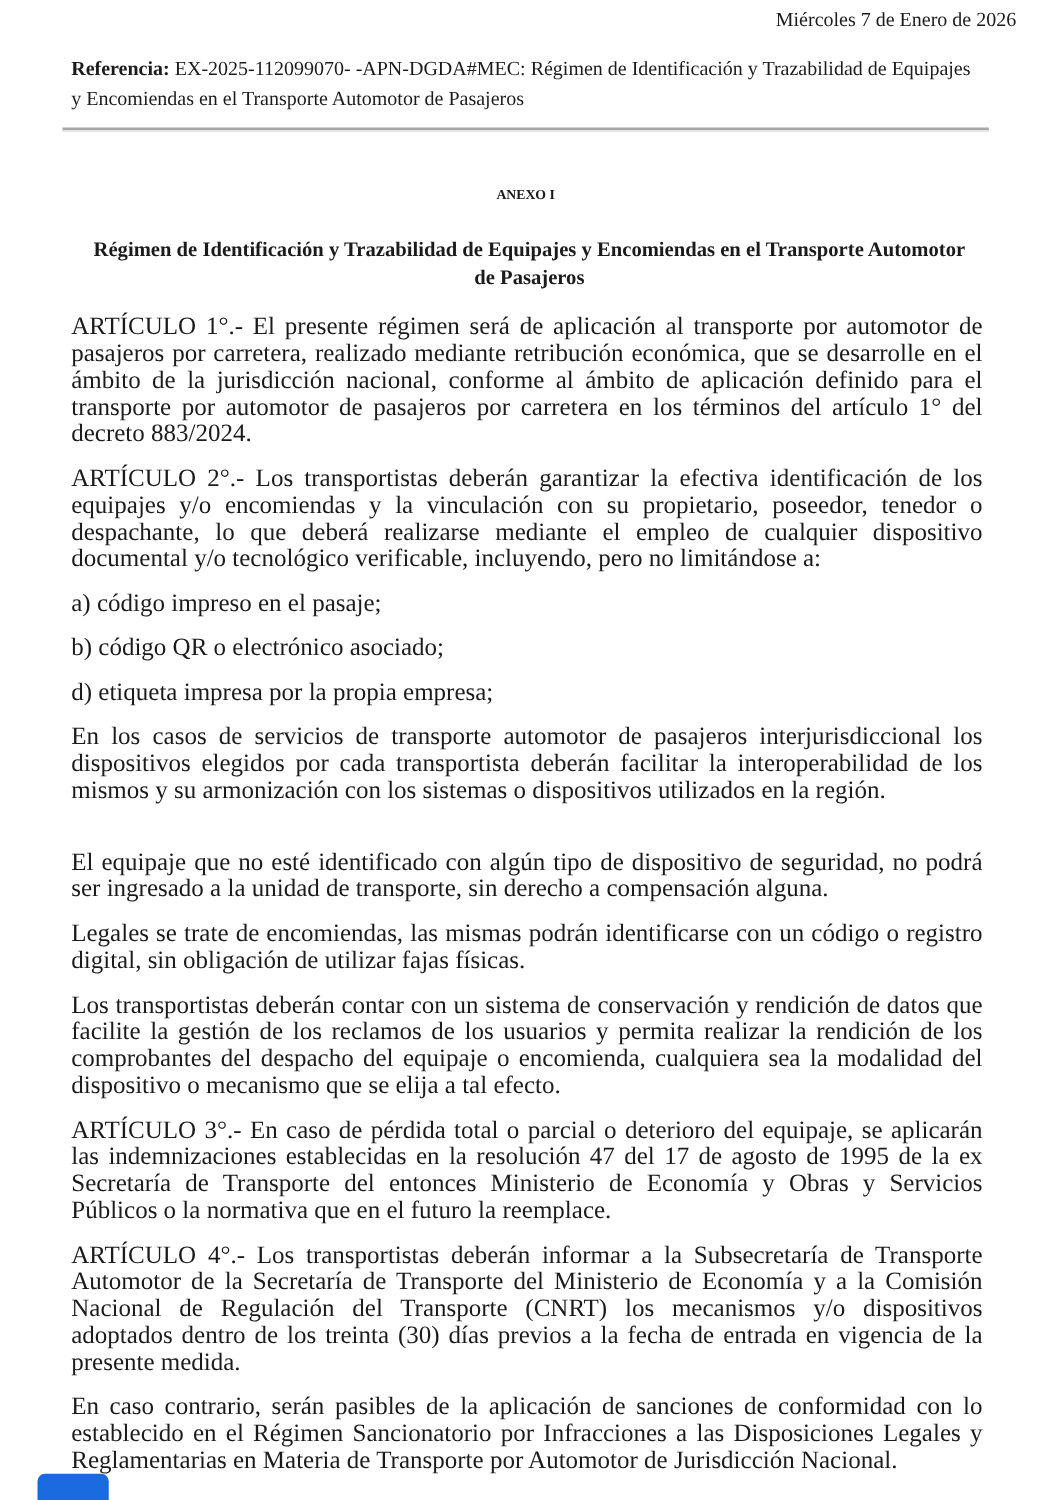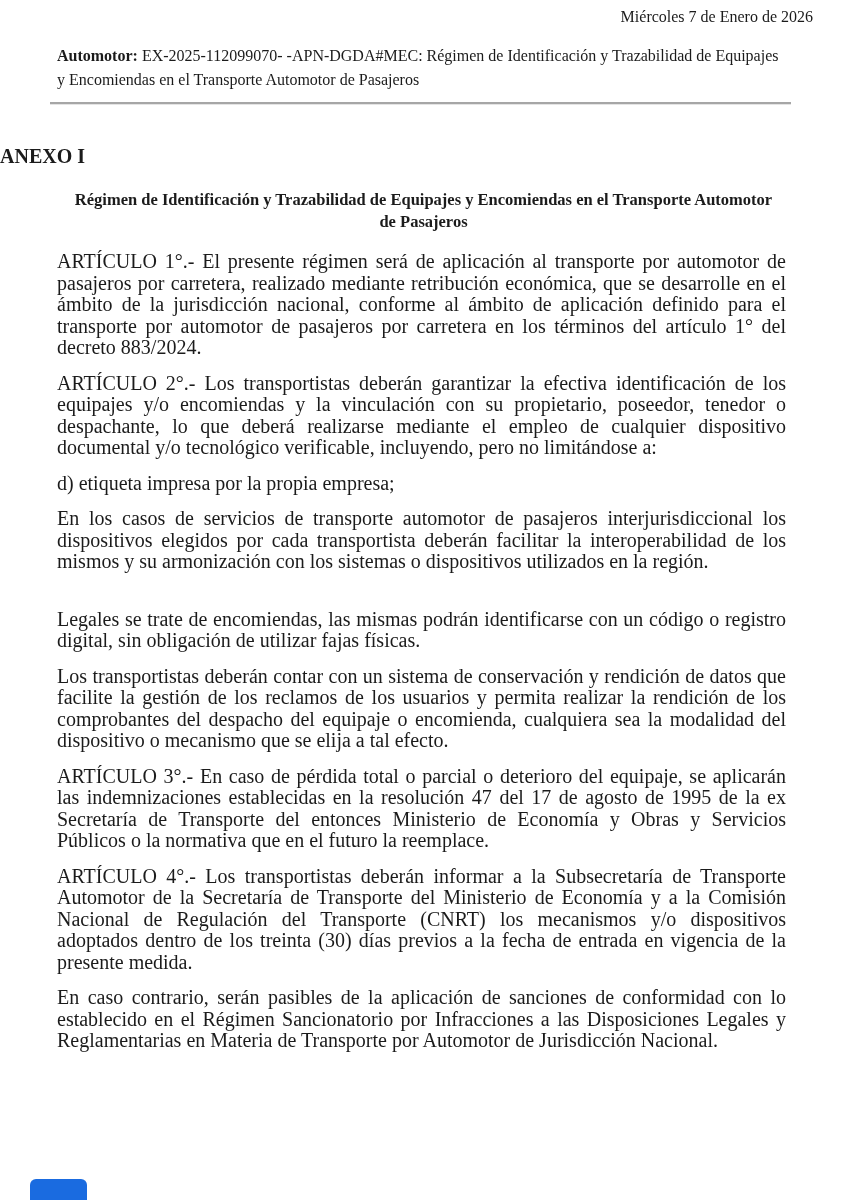--- a/index.html
+++ b/index.html
@@ -27,23 +27,23 @@
   }
   .reference .ref-label { font-weight: bold; }
   .rule {
     margin: 11px 50px 0 50px;
     height: 2px;
     background: #a6a6a6;
     border-bottom: 1px solid #e4e4e4;
   }
   .annex-heading {
     margin-top: 41px;
-    text-align: left;
+    text-align: center;
     font-weight: bold;
-    font-size: 20px;
+    font-size: 11px;
     line-height: 20px;
   }
   .doc-title {
     margin: 23px 60px 0 66px;
     text-align: center;
     font-weight: bold;
     font-size: 16.5px;
     line-height: 21.5px;
   }
   .doc-body {
@@ -67,35 +67,38 @@
   }
 </style>
 </head>
 <body>
 
 <div class="page">
 
   <div class="date-row">Miércoles 7 de Enero de 2026</div>
 
   <p class="reference">
-    <span class="ref-label">Automotor:</span><span> EX-2025-112099070- -APN-DGDA#MEC: Régimen de Identificación y Trazabilidad de Equipajes y Encomiendas en el Transporte Automotor de Pasajeros</span>
+    <span class="ref-label">Referencia:</span><span> EX-2025-112099070- -APN-DGDA#MEC: Régimen de Identificación y Trazabilidad de Equipajes y Encomiendas en el Transporte Automotor de Pasajeros</span>
   </p>
 
   <div class="rule"></div>
 
   <div class="annex-heading">ANEXO I</div>
 
   <div class="doc-title">Régimen de Identificación y Trazabilidad de Equipajes y Encomiendas en el Transporte Automotor de Pasajeros</div>
 
   <div class="doc-body">
 
   <p class="para">ARTÍCULO 1°.- El presente régimen será de aplicación al transporte por automotor de pasajeros por carretera, realizado mediante retribución económica, que se desarrolle en el ámbito de la jurisdicción nacional, conforme al ámbito de aplicación definido para el transporte por automotor de pasajeros por carretera en los términos del artículo 1° del decreto 883/2024.</p>
       <p class="para">ARTÍCULO 2°.- Los transportistas deberán garantizar la efectiva identificación de los equipajes y/o encomiendas y la vinculación con su propietario, poseedor, tenedor o despachante, lo que deberá realizarse mediante el empleo de cualquier dispositivo documental y/o tecnológico verificable, incluyendo, pero no limitándose a:</p>
+      <p class="para">a) código impreso en el pasaje;</p>
+      <p class="para">b) código QR o electrónico asociado;</p>
       <p class="para">d) etiqueta impresa por la propia empresa;</p>
       <p class="para gap-large">En los casos de servicios de transporte automotor de pasajeros interjurisdiccional los dispositivos elegidos por cada transportista deberán facilitar la interoperabilidad de los mismos y su armonización con los sistemas o dispositivos utilizados en la región.</p>
+      <p class="para">El equipaje que no esté identificado con algún tipo de dispositivo de seguridad, no podrá ser ingresado a la unidad de transporte, sin derecho a compensación alguna.</p>
       <p class="para">Legales se trate de encomiendas, las mismas podrán identificarse con un código o registro digital, sin obligación de utilizar fajas físicas.</p>
       <p class="para">Los transportistas deberán contar con un sistema de conservación y rendición de datos que facilite la gestión de los reclamos de los usuarios y permita realizar la rendición de los comprobantes del despacho del equipaje o encomienda, cualquiera sea la modalidad del dispositivo o mecanismo que se elija a tal efecto.</p>
       <p class="para">ARTÍCULO 3°.- En caso de pérdida total o parcial o deterioro del equipaje, se aplicarán las indemnizaciones establecidas en la resolución 47 del 17 de agosto de 1995 de la ex Secretaría de Transporte del entonces Ministerio de Economía y Obras y Servicios Públicos o la normativa que en el futuro la reemplace.</p>
       <p class="para">ARTÍCULO 4°.- Los transportistas deberán informar a la Subsecretaría de Transporte Automotor de la Secretaría de Transporte del Ministerio de Economía y a la Comisión Nacional de Regulación del Transporte (CNRT) los mecanismos y/o dispositivos adoptados dentro de los treinta (30) días previos a la fecha de entrada en vigencia de la presente medida.</p>
       <p class="para">En caso contrario, serán pasibles de la aplicación de sanciones de conformidad con lo establecido en el Régimen Sancionatorio por Infracciones a las Disposiciones Legales y Reglamentarias en Materia de Transporte por Automotor de Jurisdicción Nacional.</p>
     </div>
 
   <div class="blue-marker"></div>
 
 </div>

